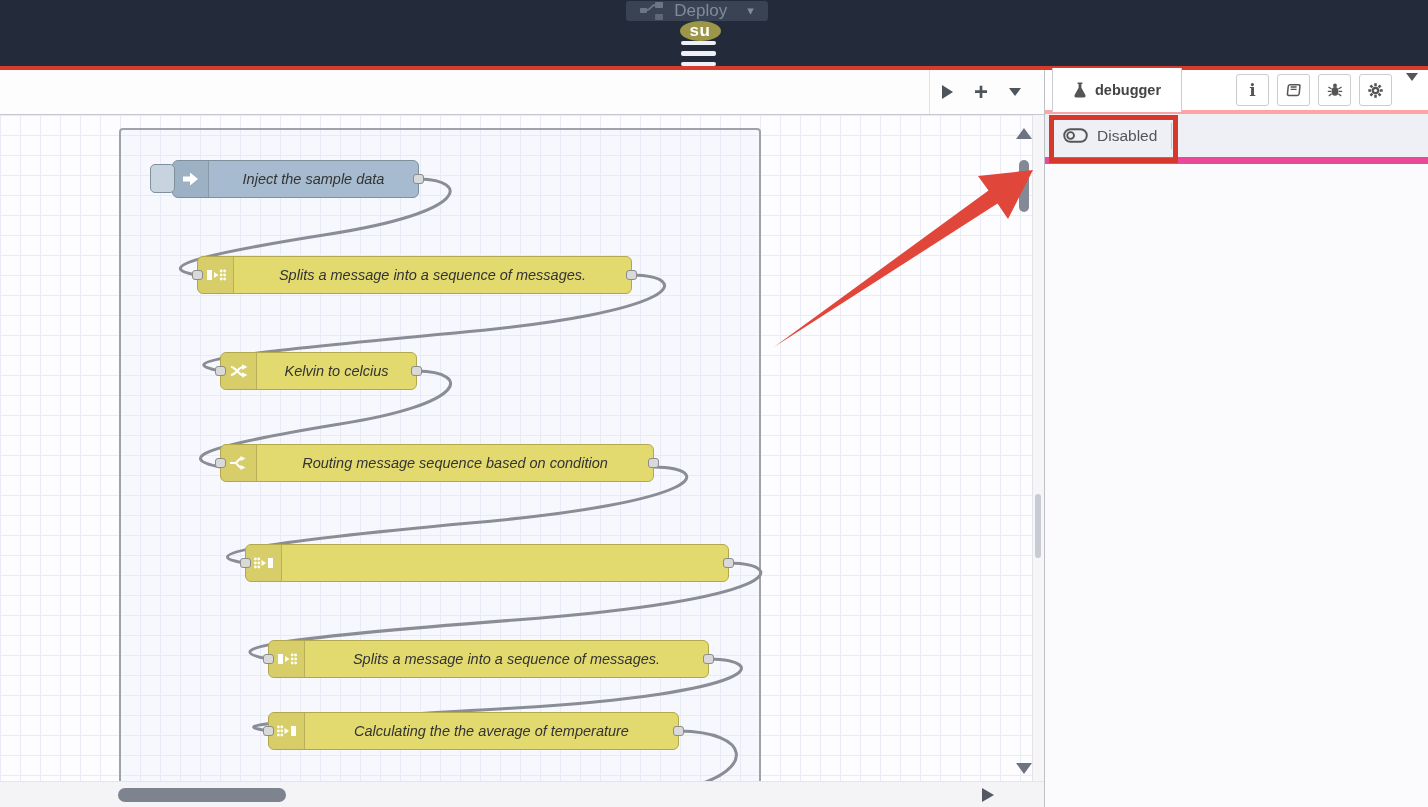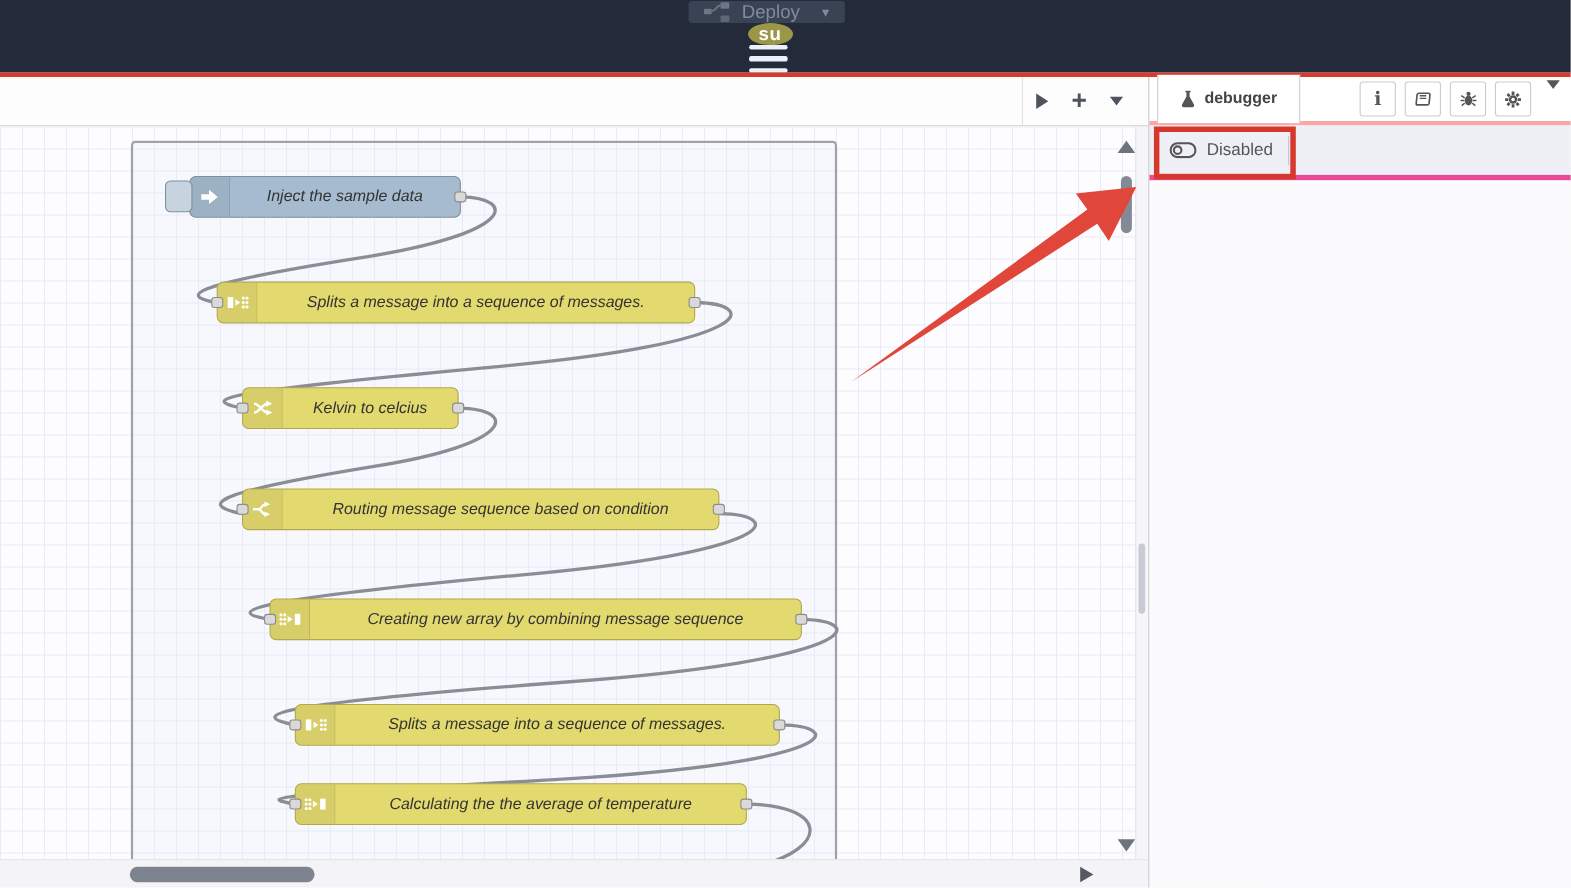--- a/index.html
+++ b/index.html
@@ -90,21 +90,21 @@
             background:#fff; border-left:1px solid #ccccd2; border-right:1px solid #ccccd2;
             font-weight:bold; font-size:14.5px; color:#444; }
   .sb-buttons { margin-left:auto; display:flex; align-items:center; gap:8px; padding-right:10px; }
   .sb-ibtn { width:33px; height:32px; background:#fff; border:1px solid #ccc; border-radius:3px;
              display:flex; align-items:center; justify-content:center; color:#555; cursor:pointer; }
   .sb-ibtn .seri { font-family:"DejaVu Serif", serif; font-weight:bold; font-size:17px; }
   .sb-chev { margin-left:6px; cursor:pointer; }
   .sb-chev .chev { border-top-color:#555; }
 
   .sb-filterrow { position:absolute; left:0; top:44px; width:100%; height:50px; background:#eef0f6;
-                  border-bottom:5px solid #ec4899; display:flex; align-items:center; }
+                  border-bottom:7px solid #ec4899; display:flex; align-items:center; }
   .disabled-btn { display:flex; align-items:center; gap:9px; padding:0 14px 0 18px; height:34px;
                   color:#555; font-size:15.5px; cursor:pointer; }
   .filter-divider { width:1px; height:26px; background:#c4c4cb; }
   .sb-content { position:absolute; left:0; top:94px; width:100%; bottom:0; background:#fbfafc; }
 
   
   .ann-box { position:absolute; left:1049px; top:115px; width:129px; height:48px;
              border:5px solid #d6392c; pointer-events:none; z-index:50; }
   .ann-arrow { position:absolute; left:0; top:0; width:1428px; height:807px;
                pointer-events:none; z-index:49; }
@@ -231,21 +231,20 @@
                   <circle cx="5.8" cy="7" r="1.4"></circle>
                   <circle cx="2.4" cy="11" r="1.4"></circle>
                   <circle cx="5.8" cy="11" r="1.4"></circle>
                   <circle cx="2.4" cy="15" r="1.4"></circle>
                   <circle cx="5.8" cy="15" r="1.4"></circle>
                 </g>
                 <path d="M8.5 8 l4.5 3 -4.5 3 z" fill="#fff"></path>
                 <rect x="15" y="6" width="5" height="10" fill="#fff"></rect>
               </svg>
             </span>
-            <span class="nlabel">Creating new array by combining message sequence</span>
             <span class="port in"></span>
             <span class="port out"></span>
           </div>
           <div class="node kind-function" style="left: 268px; top: 525px; width: 441px;">
             <span class="nicon">
               <svg viewBox="0 0 22 22">
                 <rect x="2" y="6" width="5" height="10" fill="#fff"></rect>
                 <path d="M9 8 l4.5 3 -4.5 3 z" fill="#fff"></path>
                 <g fill="#fff">
                   <circle cx="16.2" cy="7" r="1.4"></circle>

